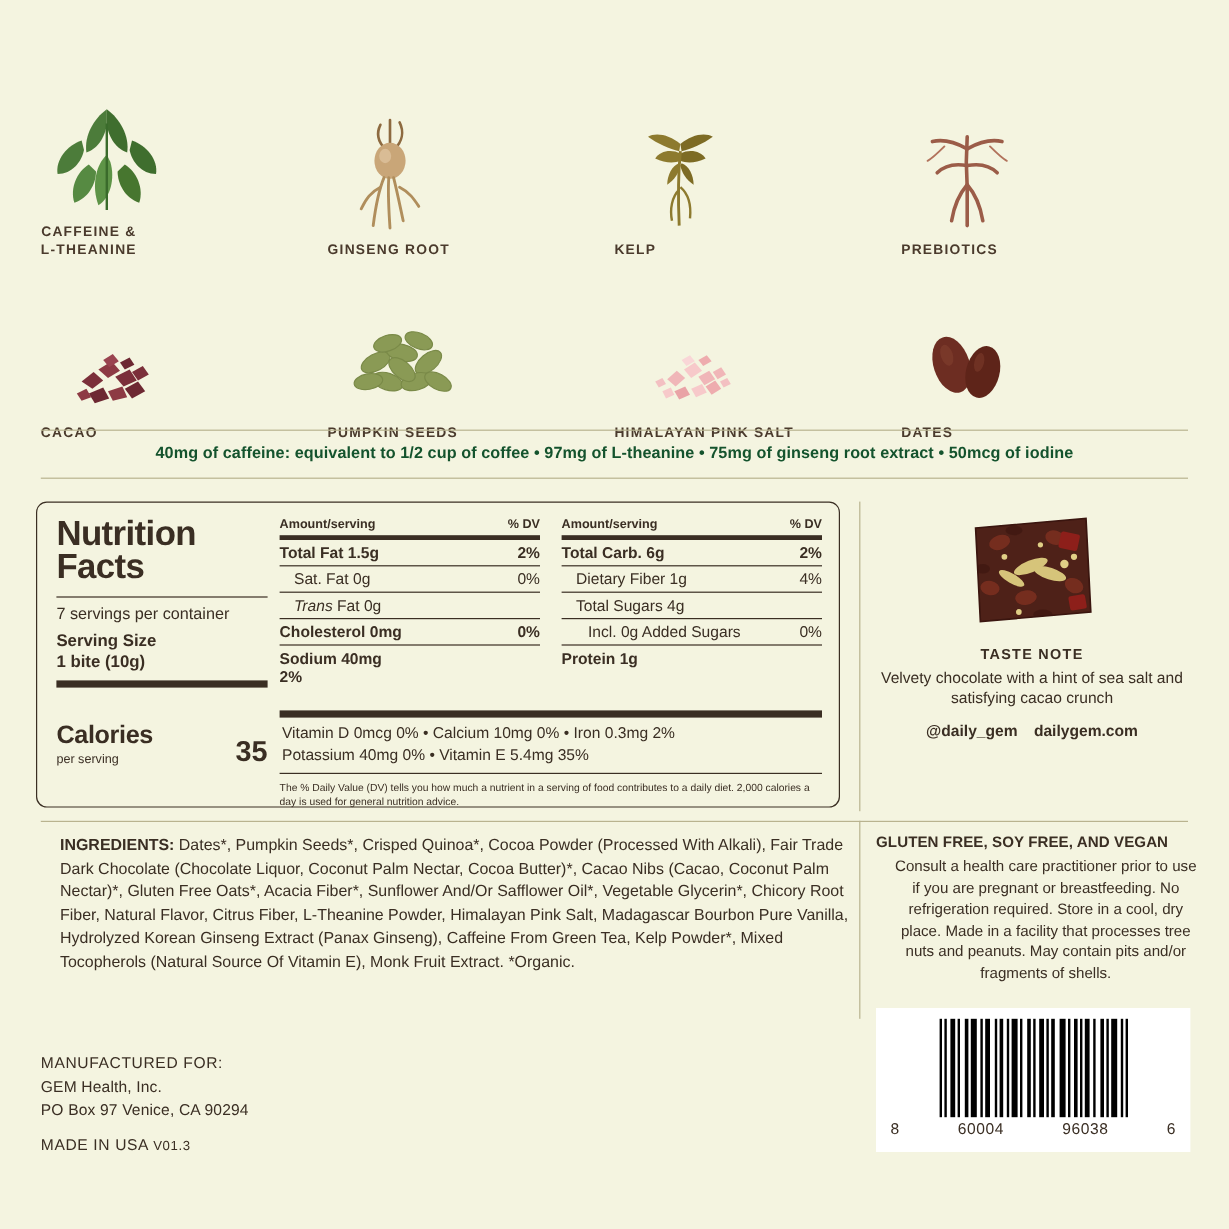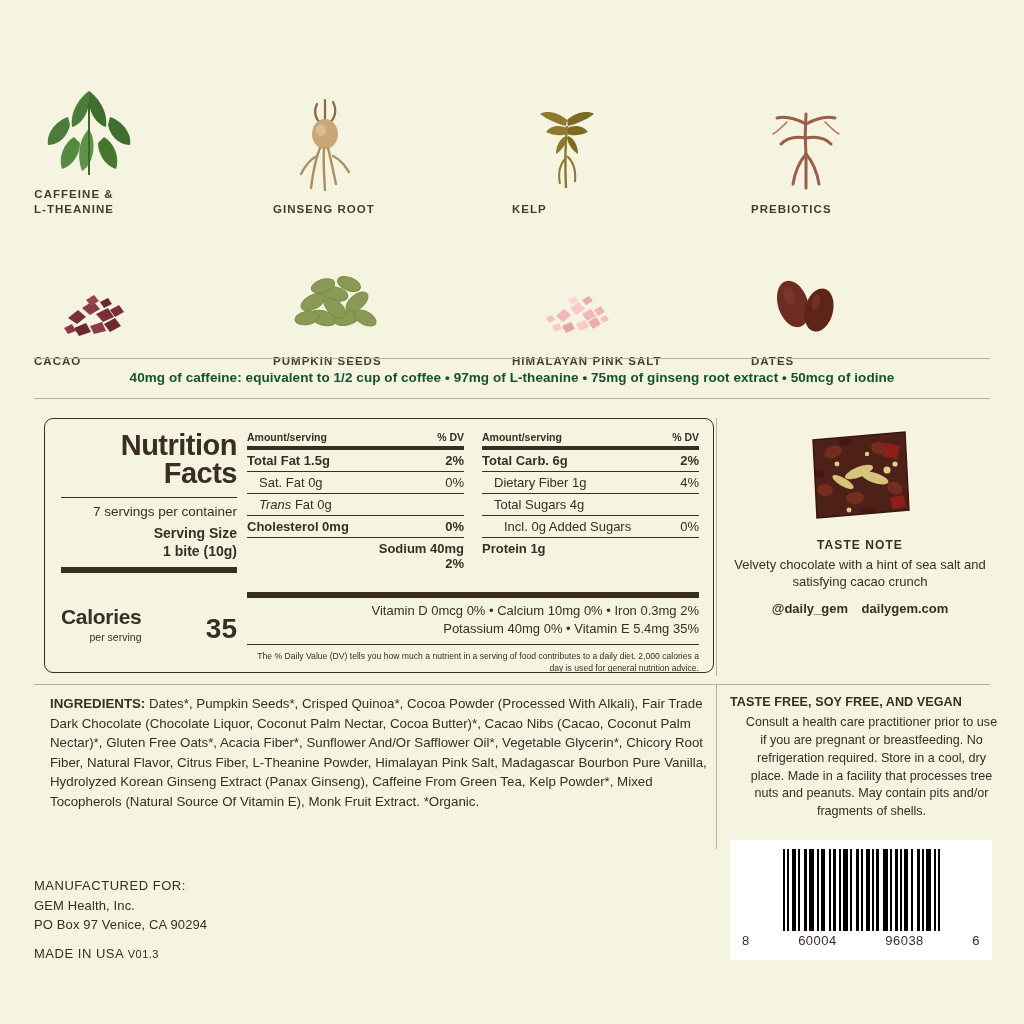--- a/index.html
+++ b/index.html
@@ -38,41 +38,40 @@
   .rule.r2 { top:398px; }
 
   .claims {
     position:absolute; left:34px; top:366px; width:956px;
     text-align:center; font-size:13.5px; font-weight:bold; letter-spacing:.005em;
     color:#14532d; line-height:24px;
   }
 
   
   .nutrition-box {
-    position:absolute; left:44px; top:418px; width:670px; height:255px;
+    position:absolute; left:30px; top:418px; width:670px; height:255px;
     border:1.4px solid #3a2e23; border-radius:9px;
     padding:12px 14px 8px 16px;
     display:flex;
-    text-align:right;
   }
   .nf-left { width:186px; padding-right:10px; }
   .nf-title {
     font-family:"Liberation Sans", sans-serif;
     font-weight:bold; font-size:29px; line-height:0.98; letter-spacing:-0.5px;
     color:#3a2e23;
   }
   .nf-hr-thin { height:1px; background:#3a2e23; margin:9px 0 5px 0; }
   .nf-servings { font-size:13.5px; line-height:1.35; }
   .nf-serving-label { font-weight:bold; font-size:14px; margin-top:3px; line-height:1.3; }
   .nf-serving-val { font-weight:bold; font-size:14px; line-height:1.3; }
   .nf-hr-thick { height:6px; background:#3a2e23; margin:7px 0 4px 0; }
   .cal-row { display:flex; align-items:flex-end; justify-content:space-between; }
   .cal-word { font-weight:bold; font-size:21px; letter-spacing:-0.3px; }
   .cal-sub { font-size:10.5px; margin-top:2px; }
-  .cal-num { font-weight:bold; font-size:28px; line-height:1;margin-top:38px; }
+  .cal-num { font-weight:bold; font-size:24px; line-height:1;margin-top:38px; }
 
   .nf-cols { flex:1; display:flex; gap:16px; flex-direction:column; }
   .nf-two { display:flex; gap:18px; }
   .nf-col { flex:1; }
   .nf-head {
     display:flex; justify-content:space-between;
     font-size:10.5px; font-weight:bold; padding-bottom:3px;
   }
   .nf-line { height:4px; background:#3a2e23; }
   .nf-item {
@@ -460,21 +459,21 @@
   </div>
 
   <div class="rule r3"></div>
   <div class="vrule2"></div>
 
   <div class="ingredients">
     <span class="ing-label">INGREDIENTS:</span><span> Dates*, Pumpkin Seeds*, Crisped Quinoa*, Cocoa Powder (Processed With Alkali), Fair Trade Dark Chocolate (Chocolate Liquor, Coconut Palm Nectar, Cocoa Butter)*, Cacao Nibs (Cacao, Coconut Palm Nectar)*, Gluten Free Oats*, Acacia Fiber*, Sunflower And/Or Safflower Oil*, Vegetable Glycerin*, Chicory Root Fiber, Natural Flavor, Citrus Fiber, L-Theanine Powder, Himalayan Pink Salt, Madagascar Bourbon Pure Vanilla, Hydrolyzed Korean Ginseng Extract (Panax Ginseng), Caffeine From Green Tea, Kelp Powder*, Mixed Tocopherols (Natural Source Of Vitamin E), Monk Fruit Extract. *Organic.</span>
   </div>
 
   <div class="right-notes">
-    <div class="gf-head">TASTE FREE, SOY FREE, AND VEGAN</div>
+    <div class="gf-head">GLUTEN FREE, SOY FREE, AND VEGAN</div>
     <div class="gf-body">Consult a health care practitioner prior to use if you are pregnant or breastfeeding. No refrigeration required. Store in a cool, dry place. Made in a facility that processes tree nuts and peanuts. May contain pits and/or fragments of shells.</div>
   </div>
 
   <div class="barcode-box">
     <div class="bars">
       <i style="width:2px"></i>
         <i style="width:2px;background:transparent"></i>
       <i style="width:2px"></i>
         <i style="width:3px;background:transparent"></i>
       <i style="width:4px"></i>

